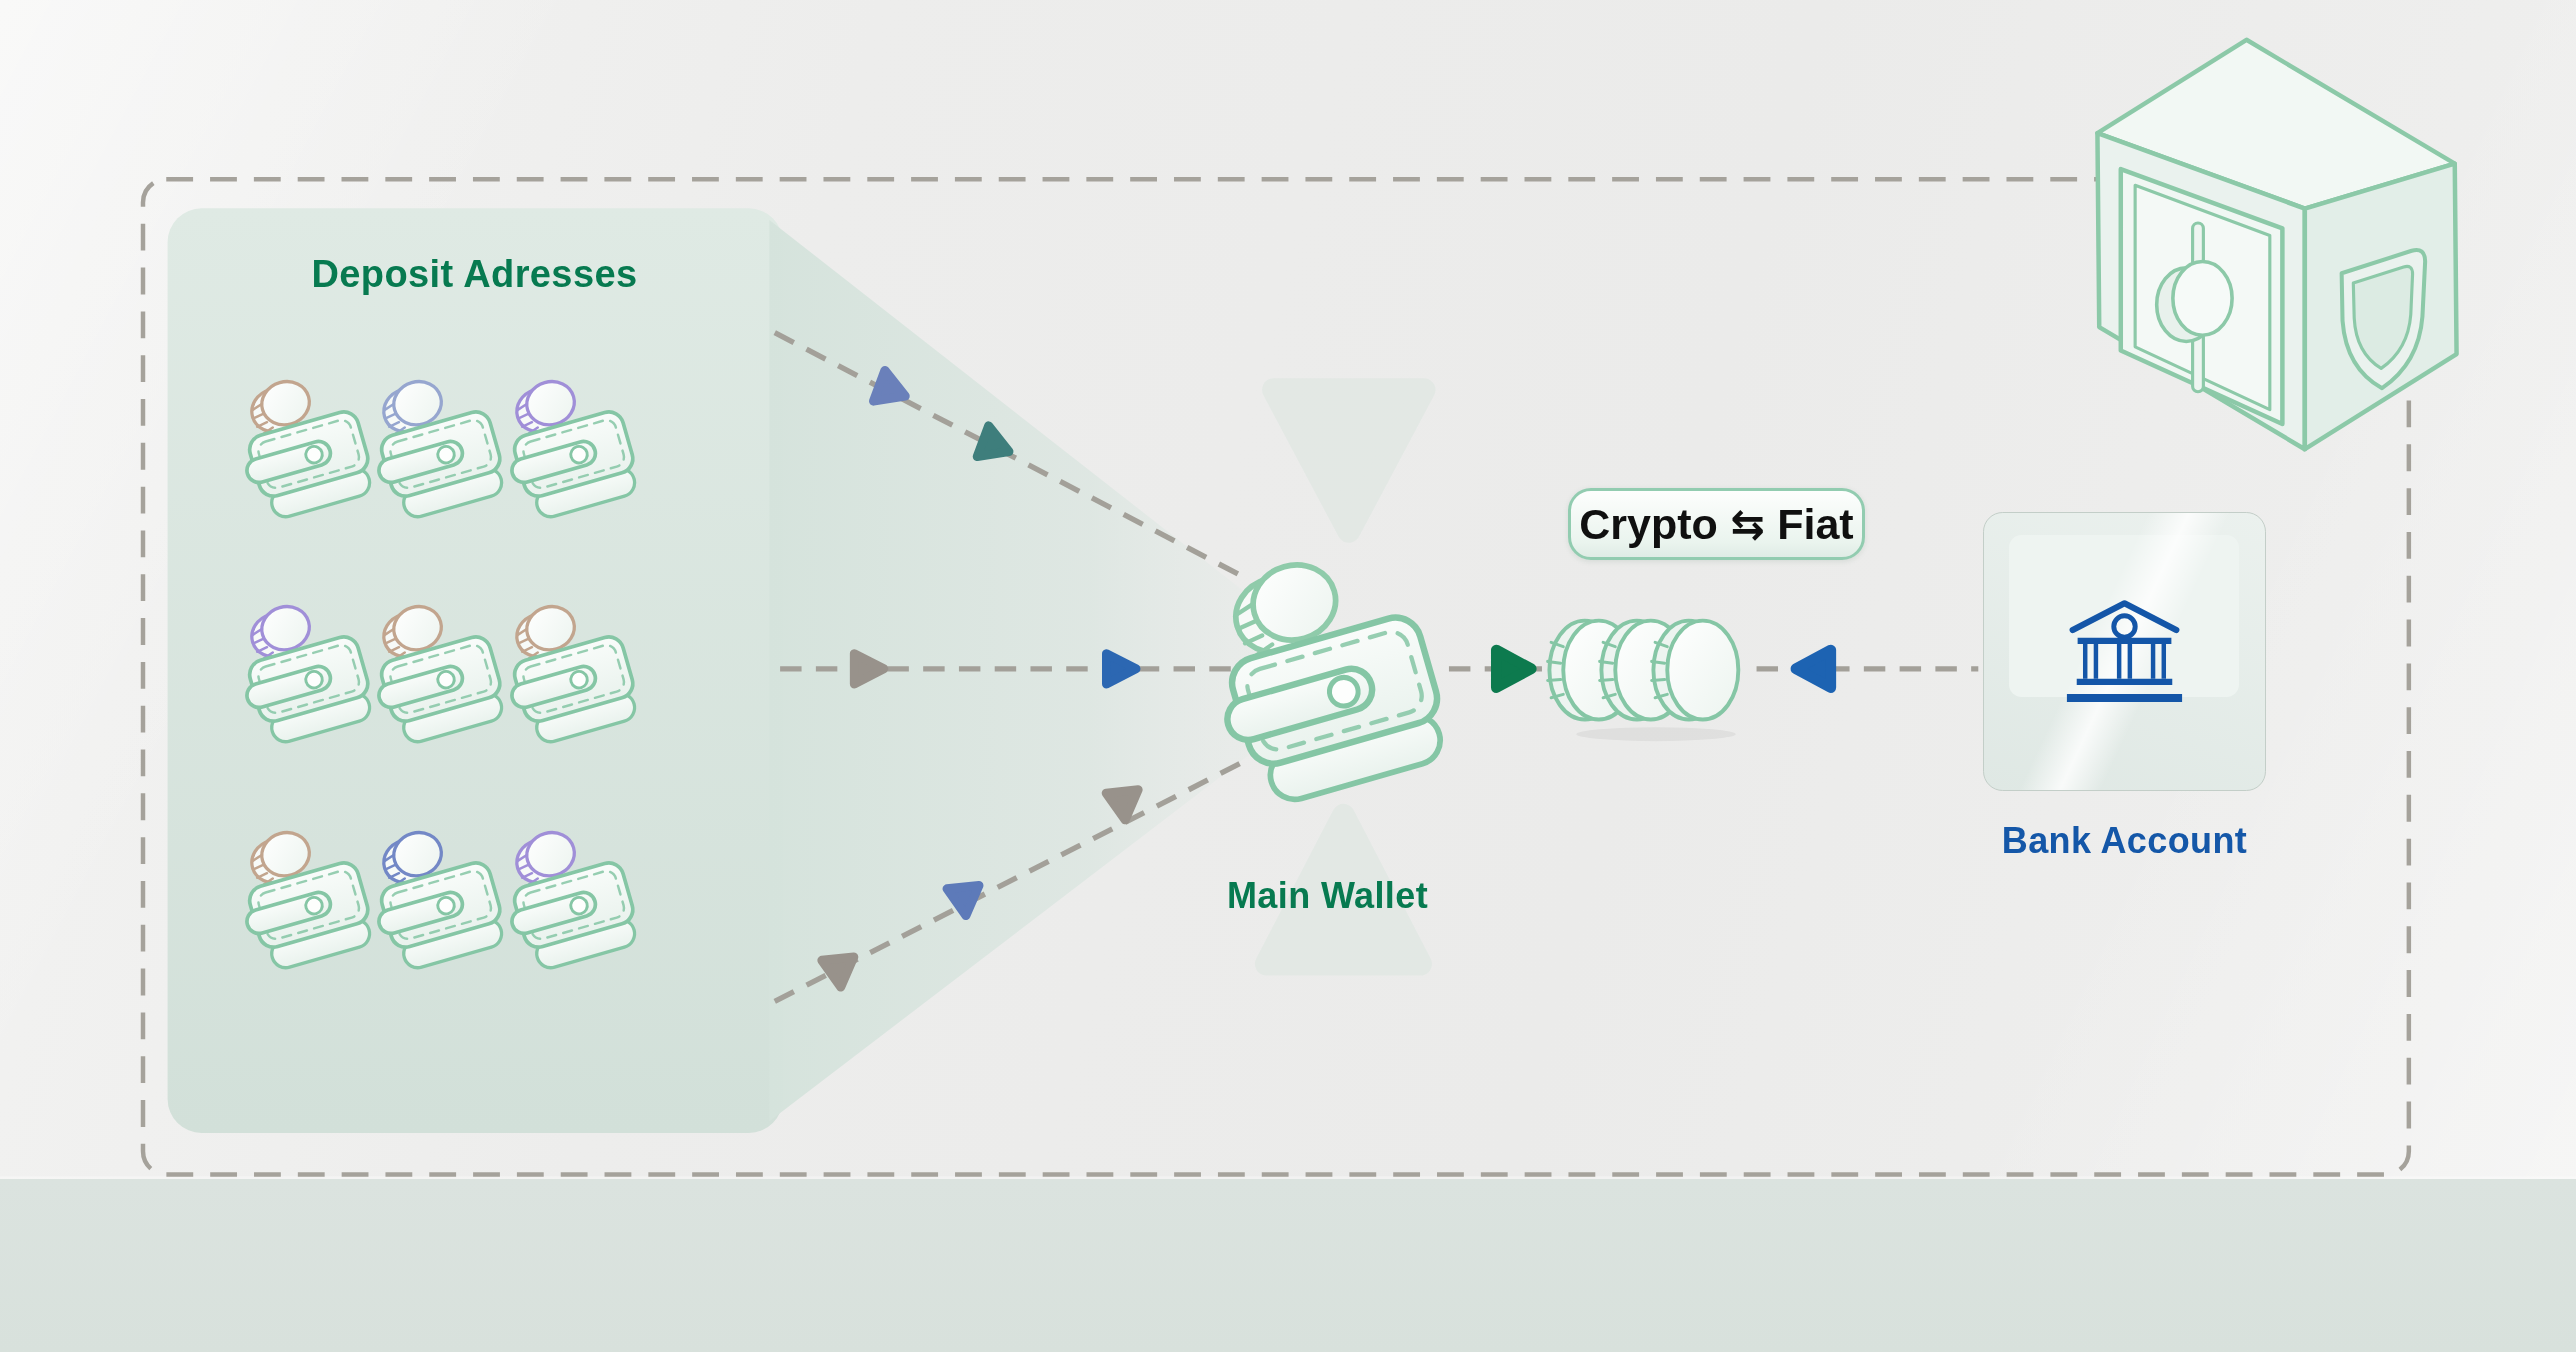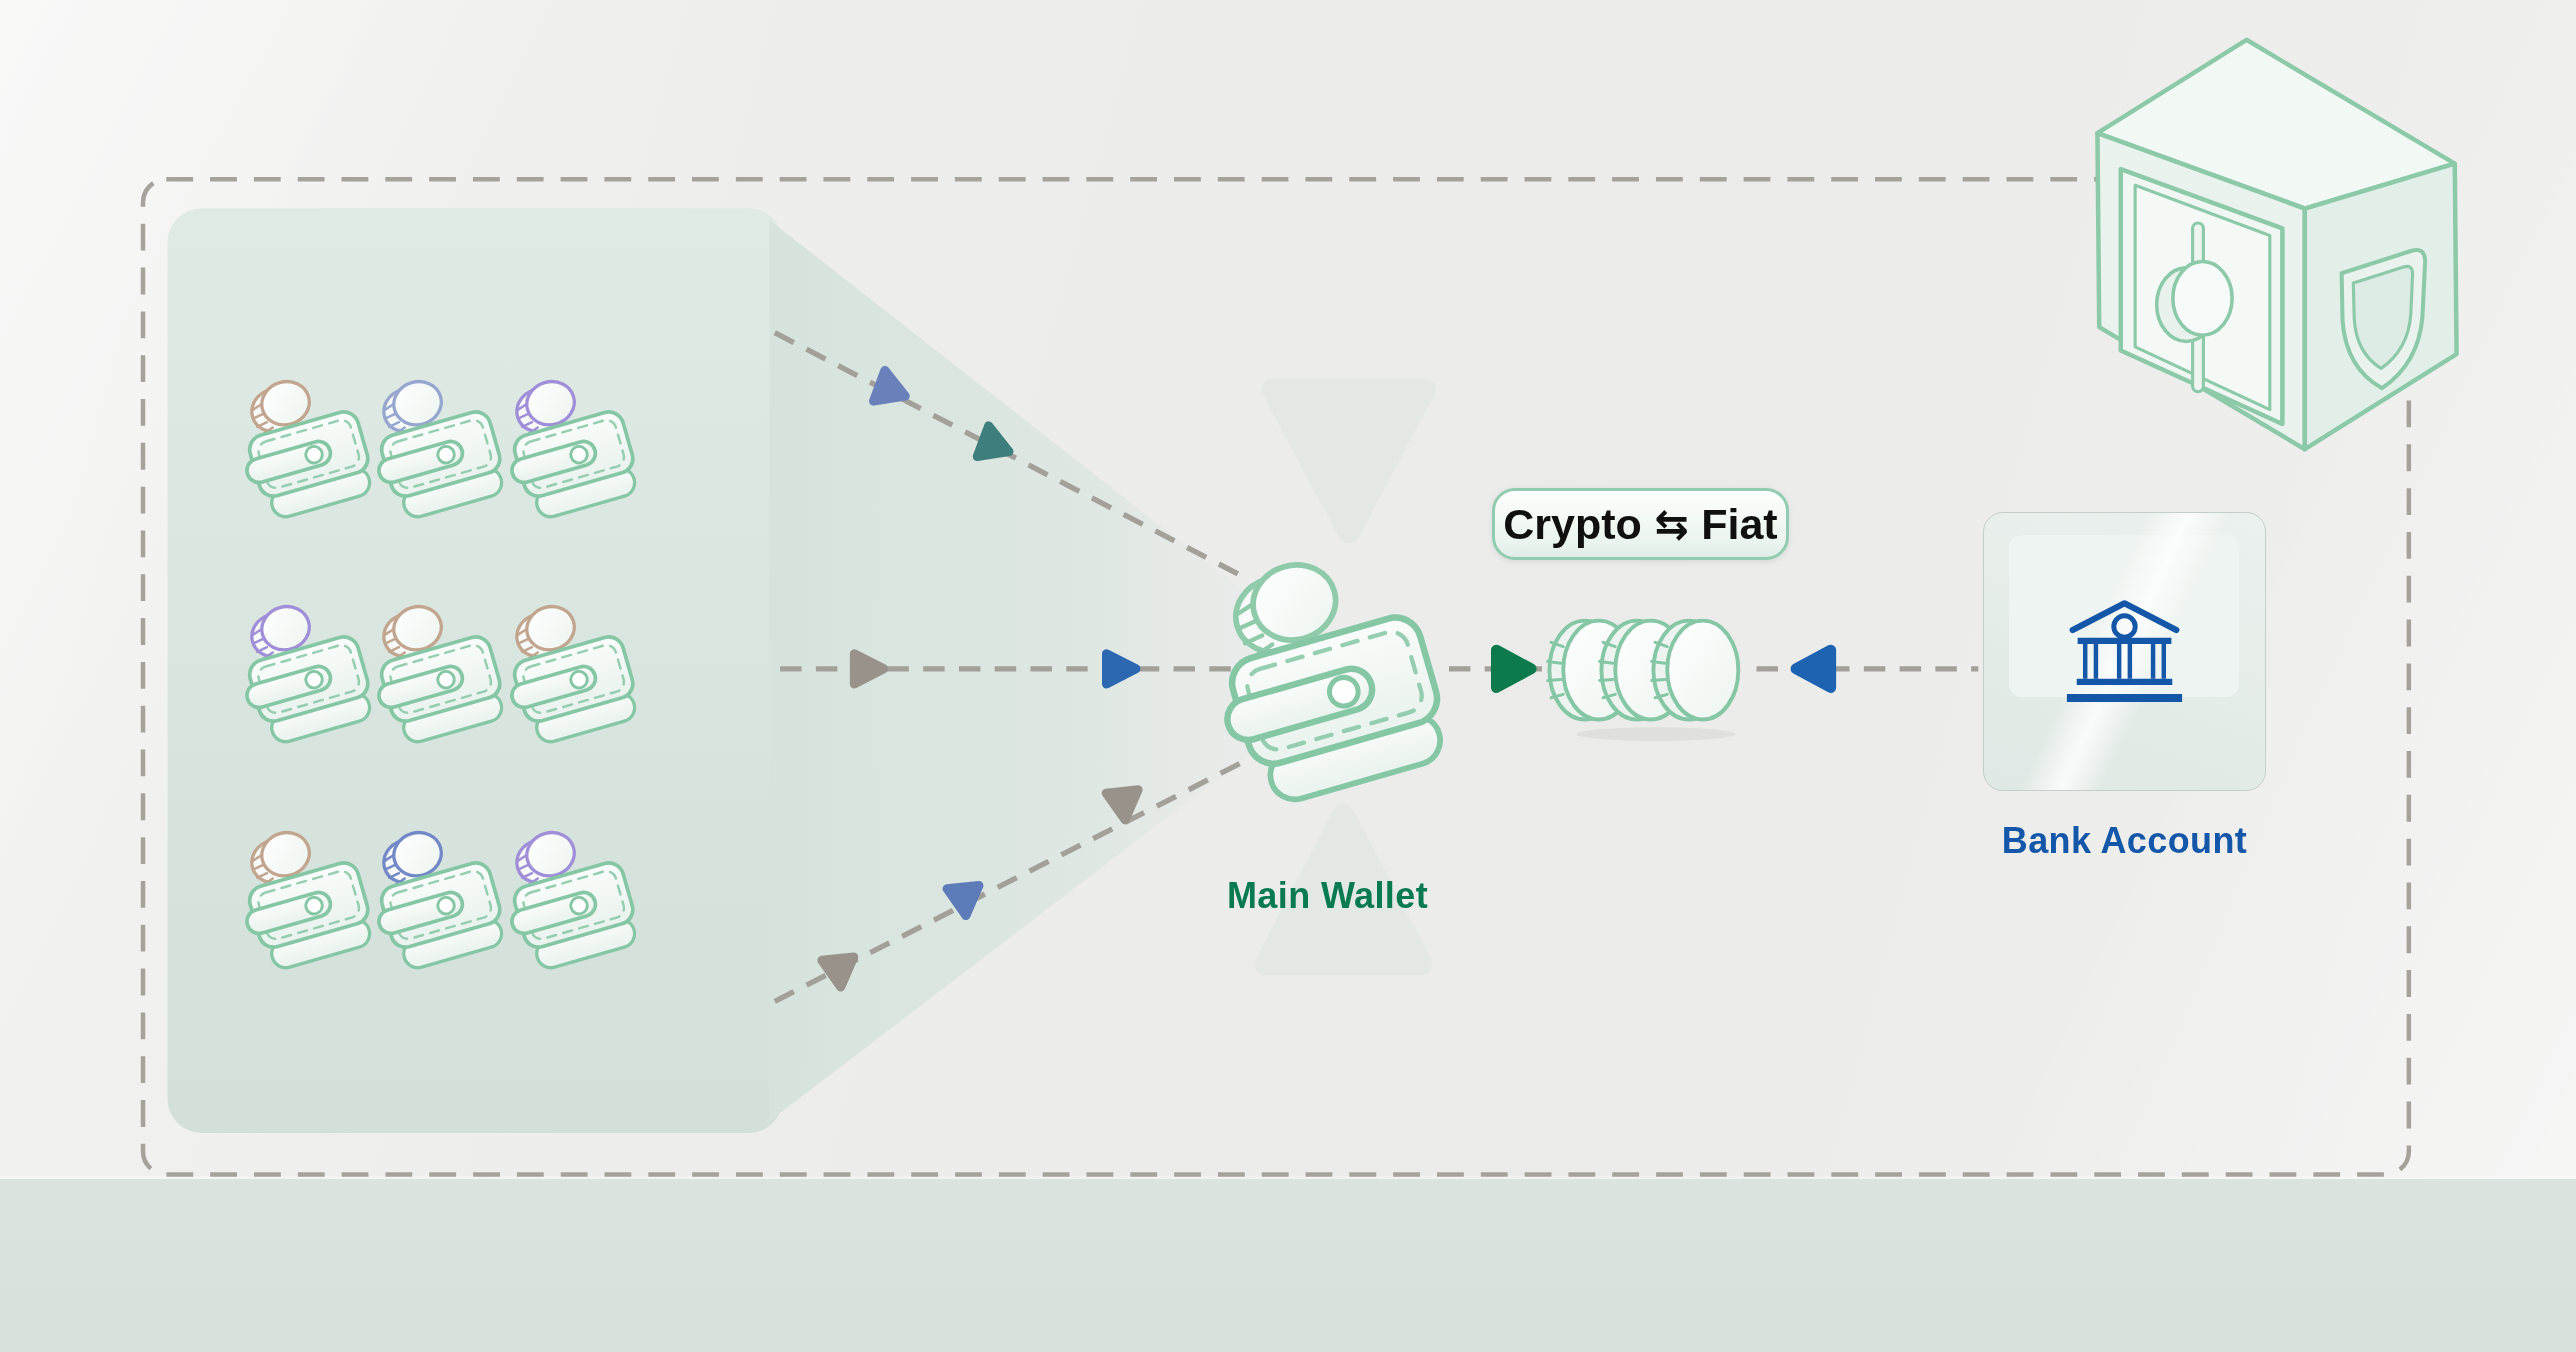--- a/index.html
+++ b/index.html
@@ -28,21 +28,21 @@
   .label{position:absolute;font-weight:700;text-align:center;letter-spacing:0.4px;}
   .label.green{color:#077a50;}
   .label.blue{color:#1457a8;}
   .panel-title{left:167px;top:253px;width:615px;font-size:38px;}
   .main-wallet-label{left:1188px;top:875px;width:279px;font-size:36px;}
   .bank-label{left:1984px;top:820px;width:281px;font-size:36px;}
   .acme-badge{position:absolute;left:1865px;top:39px;width:288px;height:136px;
     border-radius:16px;display:flex;align-items:center;justify-content:center;
     background:linear-gradient(165deg,#f2f8f4 0%,#dde9e3 100%);}
   .acme-badge span{font-size:36px;font-weight:700;color:#077a50;letter-spacing:0.4px;}
-  .xbadge{position:absolute;left:1492px;top:488px;width:297px;height:72px;box-sizing:border-box;
+  .xbadge{position:absolute;left:1568px;top:488px;width:297px;height:72px;box-sizing:border-box;
     border:3.6px solid #92ccb0;border-radius:23px;
     background:linear-gradient(180deg,#fdfefd 0%,#eaf4ee 78%,#dfece5 100%);
     display:flex;align-items:center;justify-content:center;gap:12.5px;
     box-shadow:0 1.8px 5.4px rgba(120,150,135,.18);}
   .xbadge .t{font-size:43px;font-weight:700;color:#101010;}
   .xbadge .swap{font-family:"DejaVu Sans",sans-serif;font-size:41px;font-weight:700;color:#101010;}
   .bank-card{position:absolute;left:1983px;top:512px;width:283px;height:279px;box-sizing:border-box;
     border:1.8px solid #c3cec8;border-radius:19.7px;
     background:linear-gradient(200deg,#ebf1ee 0%,#dfe8e4 100%);}
   .bank-card::before{content:"";position:absolute;left:25px;top:21.5px;right:26px;bottom:93px;
@@ -126,20 +126,21 @@
       <path d="M26,146 L206,212 L206,430 L26,348 Z" fill="#f0f7f3"></path>
       <path d="M42,164 L192,220 L192,414 L42,344 Z" fill="#f4f9f6" stroke-width="3.5"></path>
       <rect x="106" y="206" width="12" height="188" rx="6" fill="#eef5f1" stroke-width="3.5"></rect>
       <ellipse cx="99" cy="297" rx="33" ry="41" fill="#e8f1ec" stroke-width="4"></ellipse>
       <ellipse cx="117" cy="290" rx="33" ry="41" fill="#f6faf8" stroke-width="4"></ellipse>
       <path d="M272,262 L350,237 Q365,233 365,249 L362,310 Q358,362 317,390 Q277,368 273,315 Z" fill="#eaf2ee" stroke-width="4.5"></path>
       <path d="M285,273 L341,255 Q351,252 351,263 L349,308 Q346,347 316,368 Q288,351 286,312 Z" fill="#dcebe3" stroke-width="3.5"></path>
     </g>
   </svg>
 
+  <div class="label green panel-title">Deposit Adresses</div>
 
   <svg class="icon" style="left: 245px; top: 356px; --coin: #c2a58e;" width="132" height="174" viewBox="0 0 160 210">
       <use href="#walletSym"></use>
     </svg>
   <svg class="icon" style="left: 377px; top: 356px; --coin: #96a6cf;" width="132" height="174" viewBox="0 0 160 210">
       <use href="#walletSym"></use>
     </svg>
   <svg class="icon" style="left: 510px; top: 356px; --coin: #a08fd8;" width="132" height="174" viewBox="0 0 160 210">
       <use href="#walletSym"></use>
     </svg>

